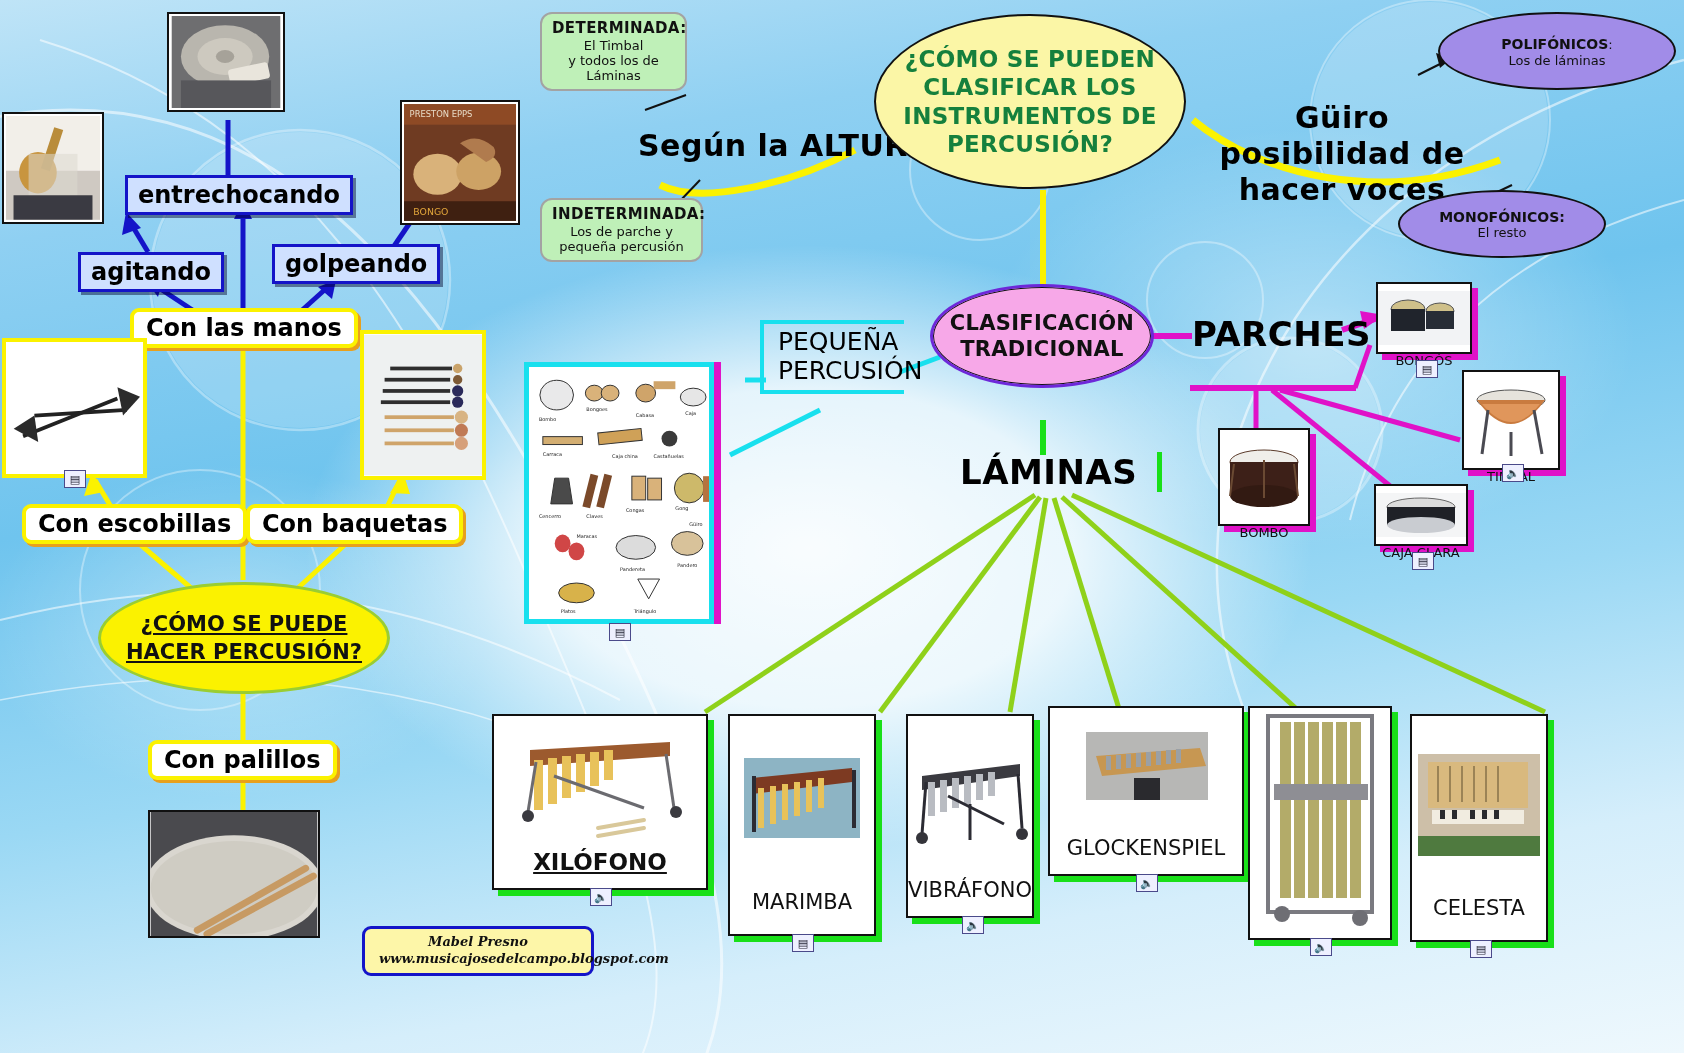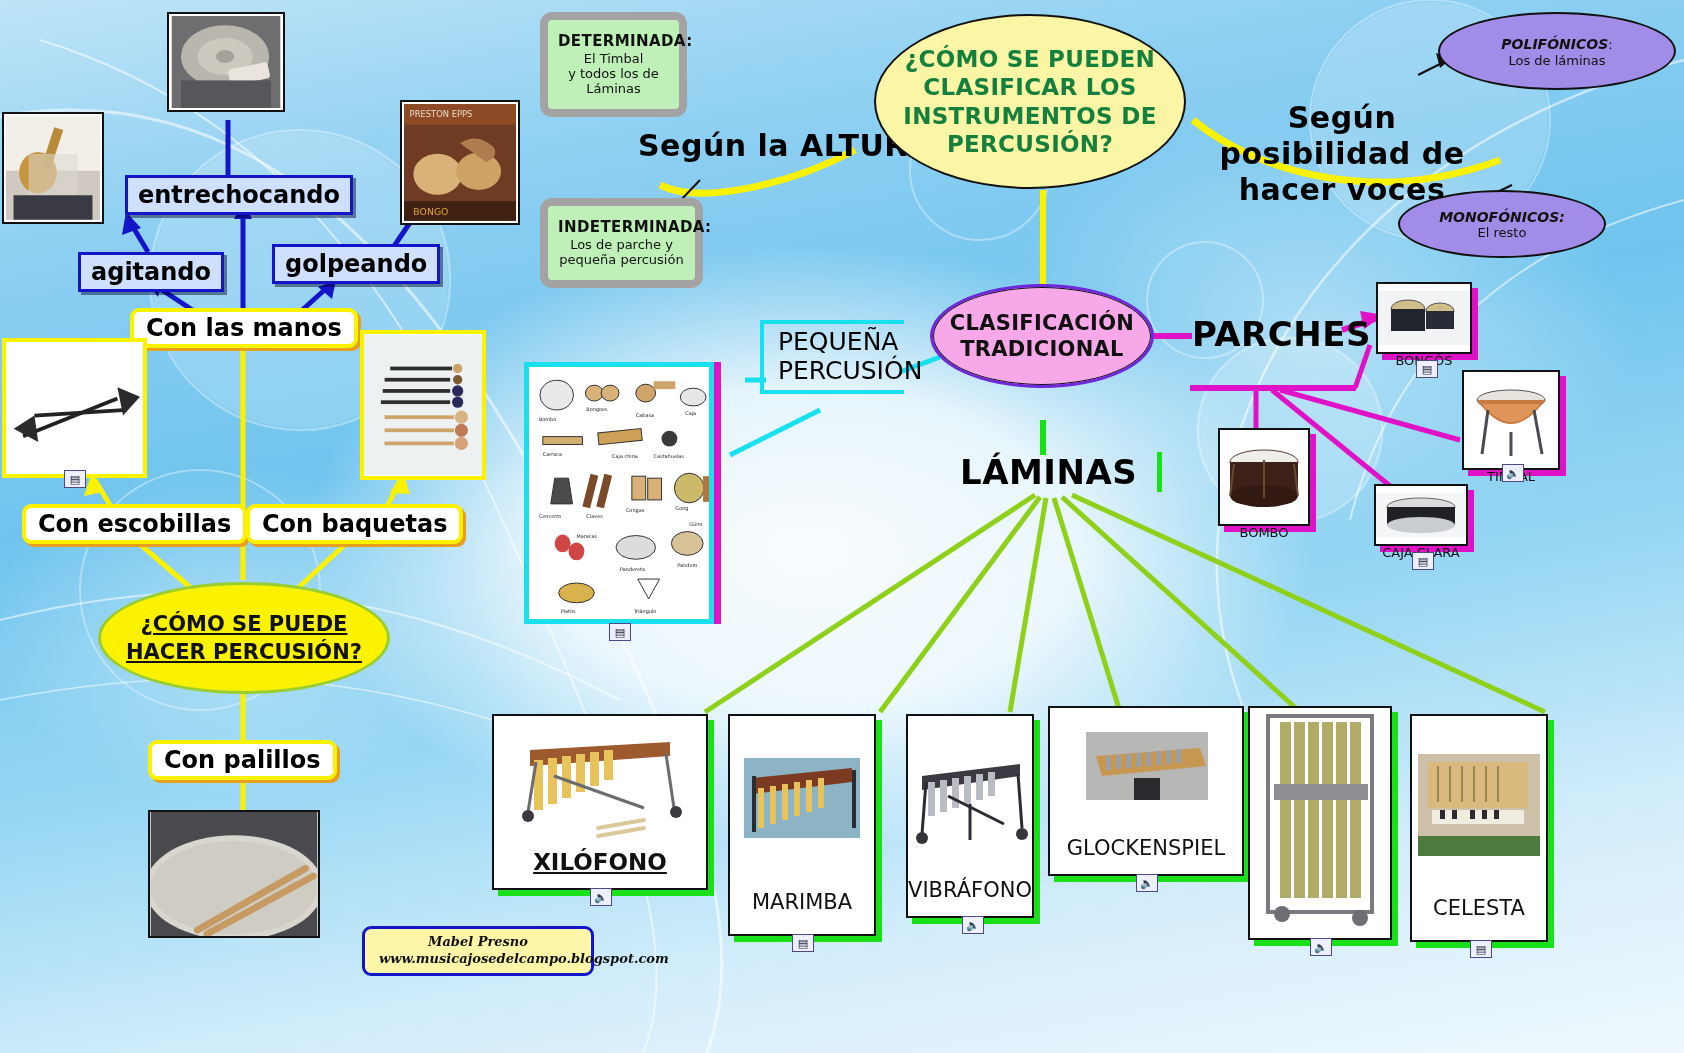--- a/index.html
+++ b/index.html
@@ -13,32 +13,32 @@
       radial-gradient(ellipse 360px 240px at 14% 60%, rgba(255,255,255,0.35) 0%, rgba(255,255,255,0) 70%),
       linear-gradient(170deg,#bfe4f7 0%, #8fd0f2 18%, #6fc4ee 40%, #9ad8f4 62%, #d5eefb 82%, #eef8fd 100%);
   }
   .bg-svg{ position:absolute; left:0; top:0; width:1684px; height:1053px; pointer-events:none; }
   .lines{ position:absolute; left:0; top:0; width:1684px; height:1053px; pointer-events:none; }
 
   
   .node{ position:absolute; }
 
   .box-green{
-    background:#bff0b8; border:8px solid #a3a3a3; border-radius:12px;
-    padding:12px 10px; text-align:center; color:#111;
+    background:#bff0b8; border:2px solid #a3a3a3; border-radius:12px;
+    padding:5px 10px; text-align:center; color:#111;
   }
   .box-green .hdr{ font-family:"DejaVu Sans", sans-serif; font-weight:bold; font-size:15px; letter-spacing:.4px; }
   .box-green .sub{ font-size:13px; line-height:1.15; margin-top:2px; }
 
   .ell-purple{
     background:#a18ce8; border:2px solid #111; border-radius:50%;
     display:flex; flex-direction:column; align-items:center; justify-content:center;
     text-align:center; color:#111;
   }
-  .ell-purple .hdr{ font-weight:bold; font-size:14px;font-style:italic; }
+  .ell-purple .hdr{ font-weight:bold; font-size:14px; }
   .ell-purple .sub{ font-size:13px; }
 
   .ell-yellow-main{
     background:#fbf6a6; border:2px solid #111; border-radius:50%;
     display:flex; align-items:center; justify-content:center; text-align:center;
     font-weight:bold; font-size:23px; line-height:1.22; color:#15803d; letter-spacing:.3px;
     padding:10px 18px;
   }
   .ell-yellow-q{
     background:#fbf200; border:3px solid #9acd32; border-radius:50%;
@@ -198,21 +198,21 @@
 
 <div class="node box-green" style="left:540px; top:198px; width:163px;">
   <div class="hdr">INDETERMINADA:</div>
   <div class="sub">Los de parche y pequeña percusión</div>
 </div>
 
 <div class="node plain-big" style="left:638px; top:128px;">Según la ALTURA</div>
 
 <div class="node ell-yellow-main" style="left:874px; top:14px; width:312px; height:175px;">¿CÓMO SE PUEDEN CLASIFICAR LOS INSTRUMENTOS DE PERCUSIÓN?</div>
 
-<div class="node plain-big" style="left:1206px; top:100px; width:272px; text-align:center; white-space:normal; line-height:1.2;">Según  posibilidad de hacer voces</div>
+<div class="node plain-big" style="left:1206px; top:100px; width:272px; text-align:center; white-space:normal; line-height:1.2;">Güiro  posibilidad de hacer voces</div>
 
 <div class="node ell-purple" style="left:1438px; top:12px; width:238px; height:78px;">
   <div>
     <span class="hdr">POLIFÓNICOS</span><span class="sub">:</span>
   </div>
   <div class="sub">Los de láminas</div>
 </div>
 
 <div class="node ell-purple" style="left:1398px; top:190px; width:208px; height:68px;">
   <div class="hdr">MONOFÓNICOS:</div>

